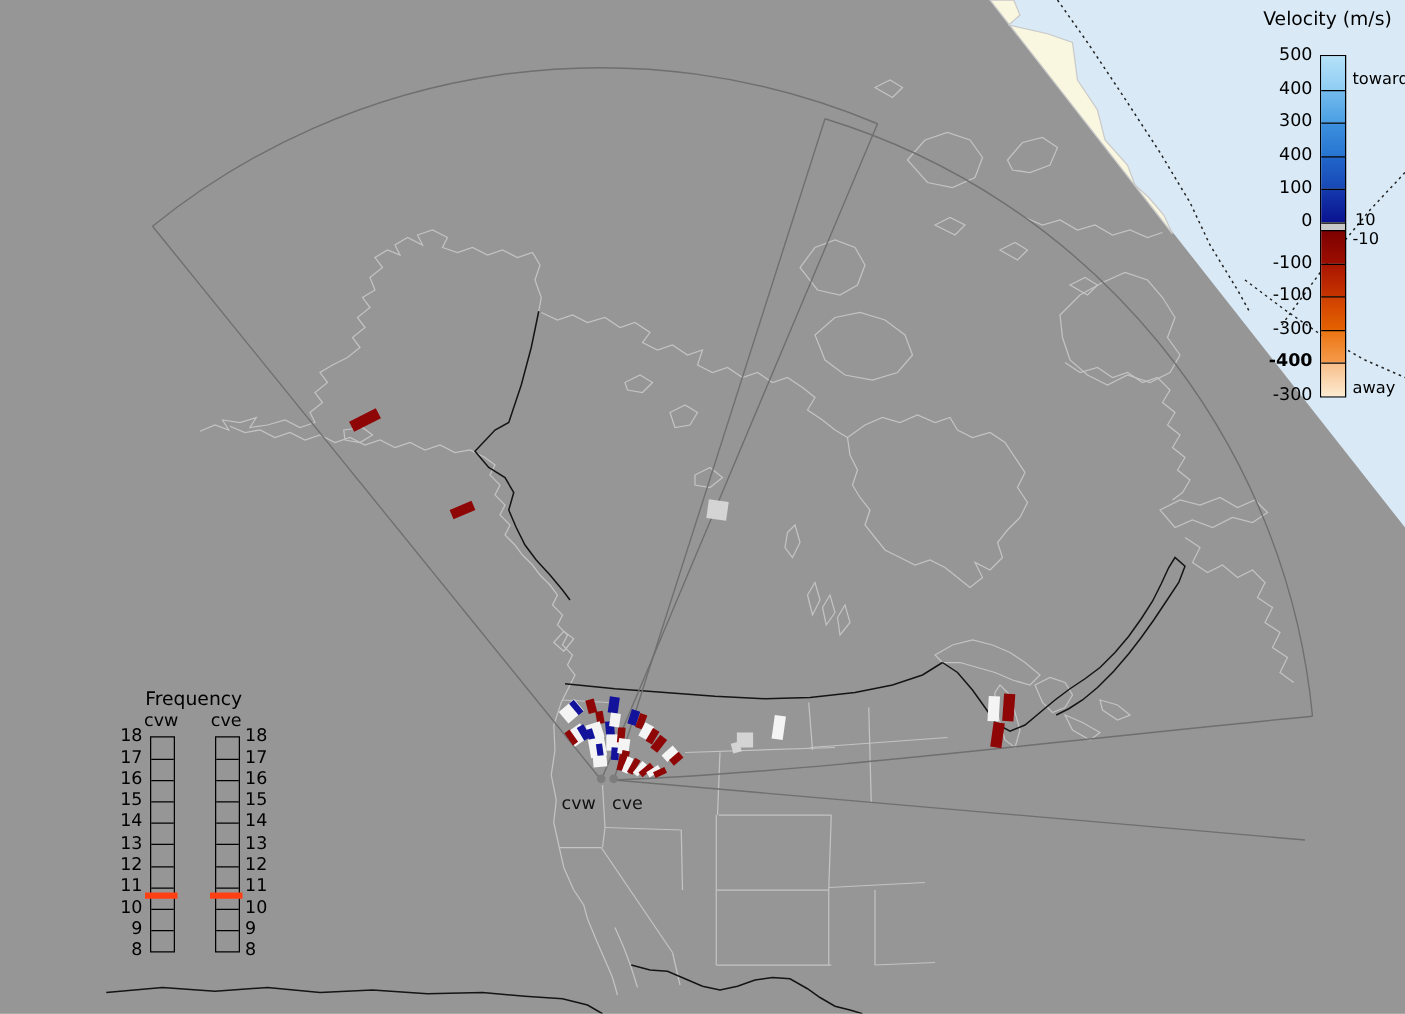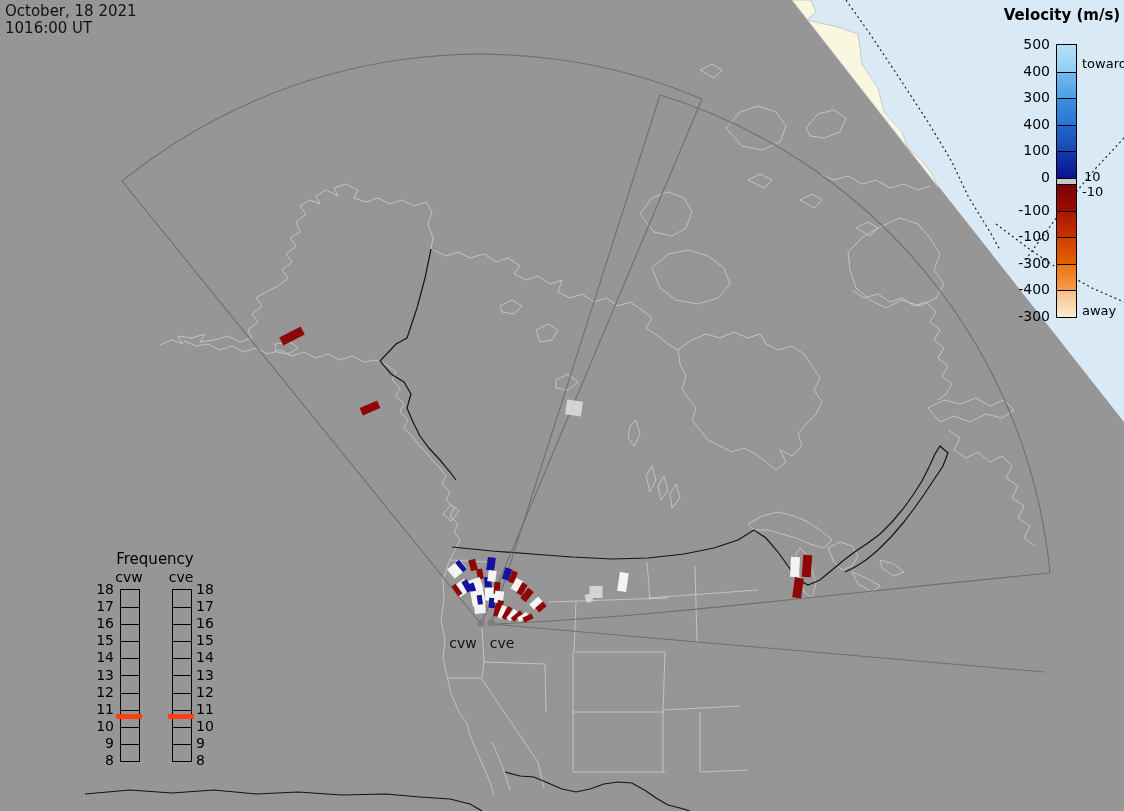--- a/index.html
+++ b/index.html
@@ -161,26 +161,22 @@
         <rect x="-2.5" y="-6.5" width="5" height="13" transform="translate(497,610) rotate(12)" fill="#8F0606"></rect>
         <rect x="-2.5" y="-6.5" width="5" height="13" transform="translate(502,612) rotate(22)" fill="#F4F4F4"></rect>
         <rect x="-2.5" y="-6.5" width="5" height="13" transform="translate(507,613) rotate(30)" fill="#8F0606"></rect>
         <rect x="-2.5" y="-6" width="5" height="12" transform="translate(512,615) rotate(40)" fill="#F4F4F4"></rect>
         <rect x="-2.5" y="-6" width="5" height="12" transform="translate(517,616) rotate(50)" fill="#8F0606"></rect>
         <rect x="-2.5" y="-5.5" width="5" height="11" transform="translate(523,617) rotate(58)" fill="#F4F4F4"></rect>
         <rect x="-2.5" y="-5" width="5" height="10" transform="translate(528,618) rotate(65)" fill="#8F0606"></rect>
       </g>
   </svg>
 
-  <div class="abs" id="date-block">
-    <div>October, 18 2021</div>
-    <div>1016:00 UT</div>
-  </div>
-
-  <div class="abs legend-title" style="left:1000px;top:6px;width:124px;font-weight:bold;">Velocity (m/s)</div>
+
+  <div class="abs legend-title" style="left:1000px;top:6px;width:124px;">Velocity (m/s)</div>
   <div class="vel-bar" id="vel-bar">
       <div class="vel-seg" style="height: 26.6px; background: linear-gradient(rgb(180, 225, 248), rgb(143, 205, 243));"></div>
       <div class="vel-seg" style="height: 26.6px; background: linear-gradient(rgb(116, 187, 238), rgb(74, 159, 227));"></div>
       <div class="vel-seg" style="height: 26.6px; background: linear-gradient(rgb(61, 145, 222), rgb(38, 116, 209));"></div>
       <div class="vel-seg" style="height: 26.6px; background: linear-gradient(rgb(33, 103, 202), rgb(24, 72, 182));"></div>
       <div class="vel-seg" style="height: 26.6px; background: linear-gradient(rgb(20, 58, 174), rgb(10, 18, 143));"></div>
       <div class="vel-seg" style="height: 6px; background: linear-gradient(rgb(200, 200, 200), rgb(200, 200, 200));"></div>
       <div class="vel-seg" style="height: 26.6px; background: linear-gradient(rgb(124, 0, 0), rgb(156, 14, 0));"></div>
       <div class="vel-seg" style="height: 26.6px; background: linear-gradient(rgb(168, 21, 0), rgb(198, 52, 0));"></div>
       <div class="vel-seg" style="height: 26.6px; background: linear-gradient(rgb(206, 63, 0), rgb(228, 98, 0));"></div>
@@ -200,21 +196,21 @@
   <div id="vel-overlay" class="abs" style="left:0;top:0;width:1124px;height:811px;pointer-events:none;">
       <div class="vel-ticklabel" style="left: 1002px; top: 36px;">500</div>
       <div class="vel-ticklabel" style="left: 1002px; top: 62.6px;">400</div>
       <div class="vel-ticklabel" style="left: 1002px; top: 89.2px;">300</div>
       <div class="vel-ticklabel" style="left: 1002px; top: 115.8px;">400</div>
       <div class="vel-ticklabel" style="left: 1002px; top: 142.4px;">100</div>
       <div class="vel-ticklabel" style="left: 1002px; top: 169px;">0</div>
       <div class="vel-ticklabel" style="left: 1002px; top: 201.6px;">-100</div>
       <div class="vel-ticklabel" style="left: 1002px; top: 228.2px;">-100</div>
       <div class="vel-ticklabel" style="left: 1002px; top: 254.8px;">-300</div>
-      <div class="vel-ticklabel" style="left: 1002px; top: 281.4px;">-400</div>
+      <div class="vel-ticklabel" style="left: 1002px; top: 281.4px; font-weight: bold;">-400</div>
       <div class="vel-ticklabel" style="left: 1002px; top: 308px;">-300</div>
       <div class="vel-sidelabel" style="left: 1082px; top: 56px;">toward</div>
       <div class="vel-sidelabel" style="left: 1084px; top: 169px;">10</div>
       <div class="vel-sidelabel" style="left: 1082px; top: 184px;">-10</div>
       <div class="vel-sidelabel" style="left: 1082px; top: 303px; text-align: center;">away</div>
     </div>
 
   <div class="abs legend-title" style="left:95px;top:550px;width:120px;">Frequency</div>
   <div class="abs freq-col-label" style="left:109px;top:569px;width:40px;">cvw</div>
   <div class="abs freq-col-label" style="left:161px;top:569px;width:40px;">cve</div>

